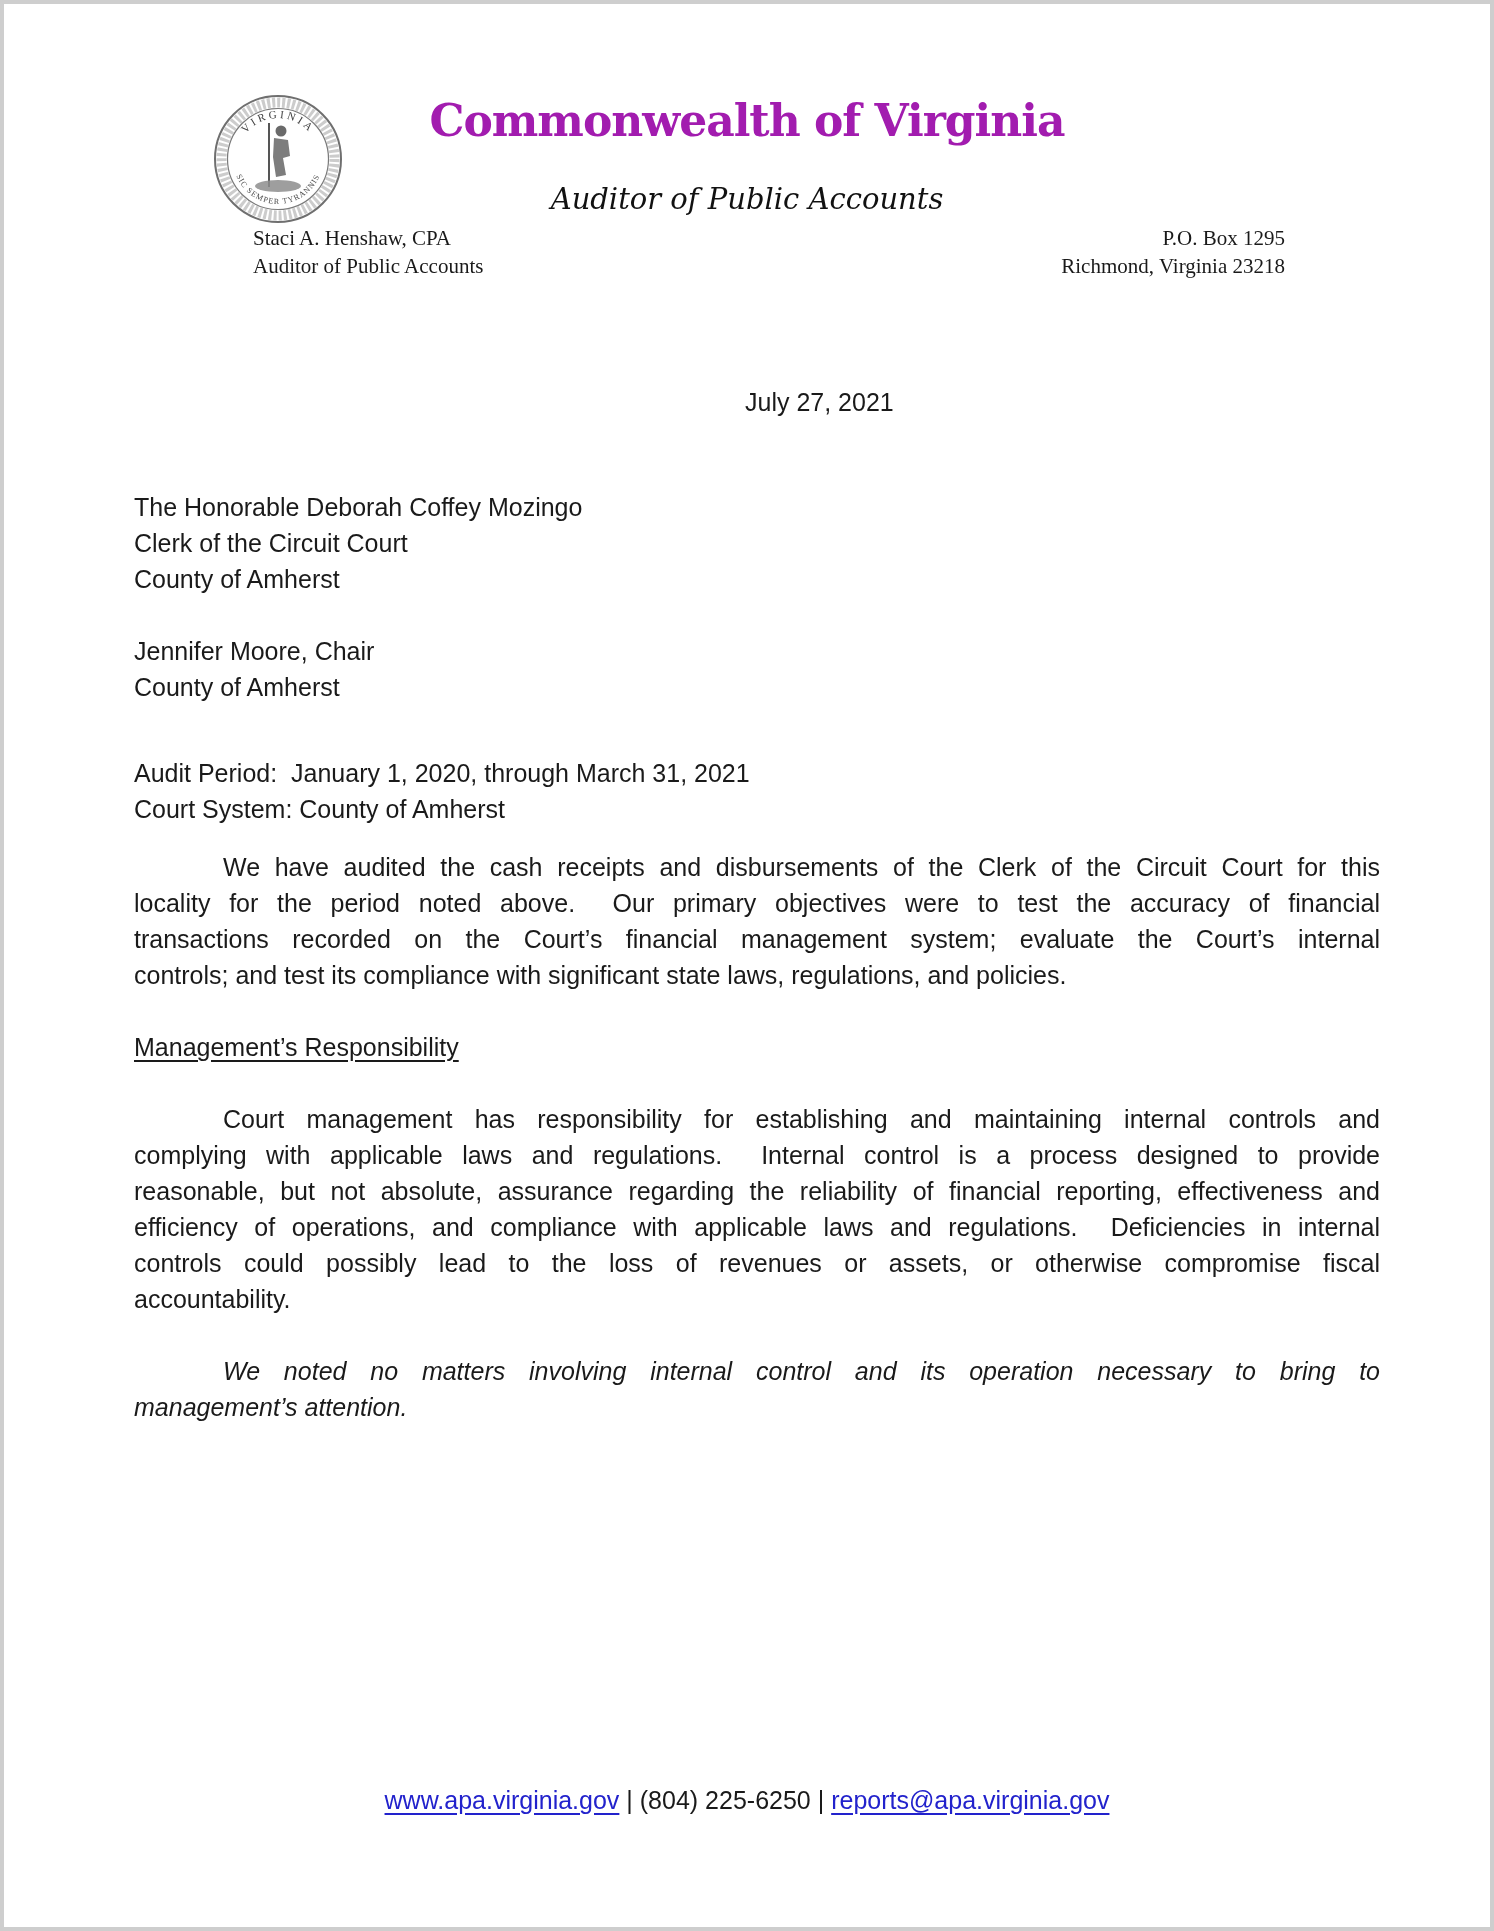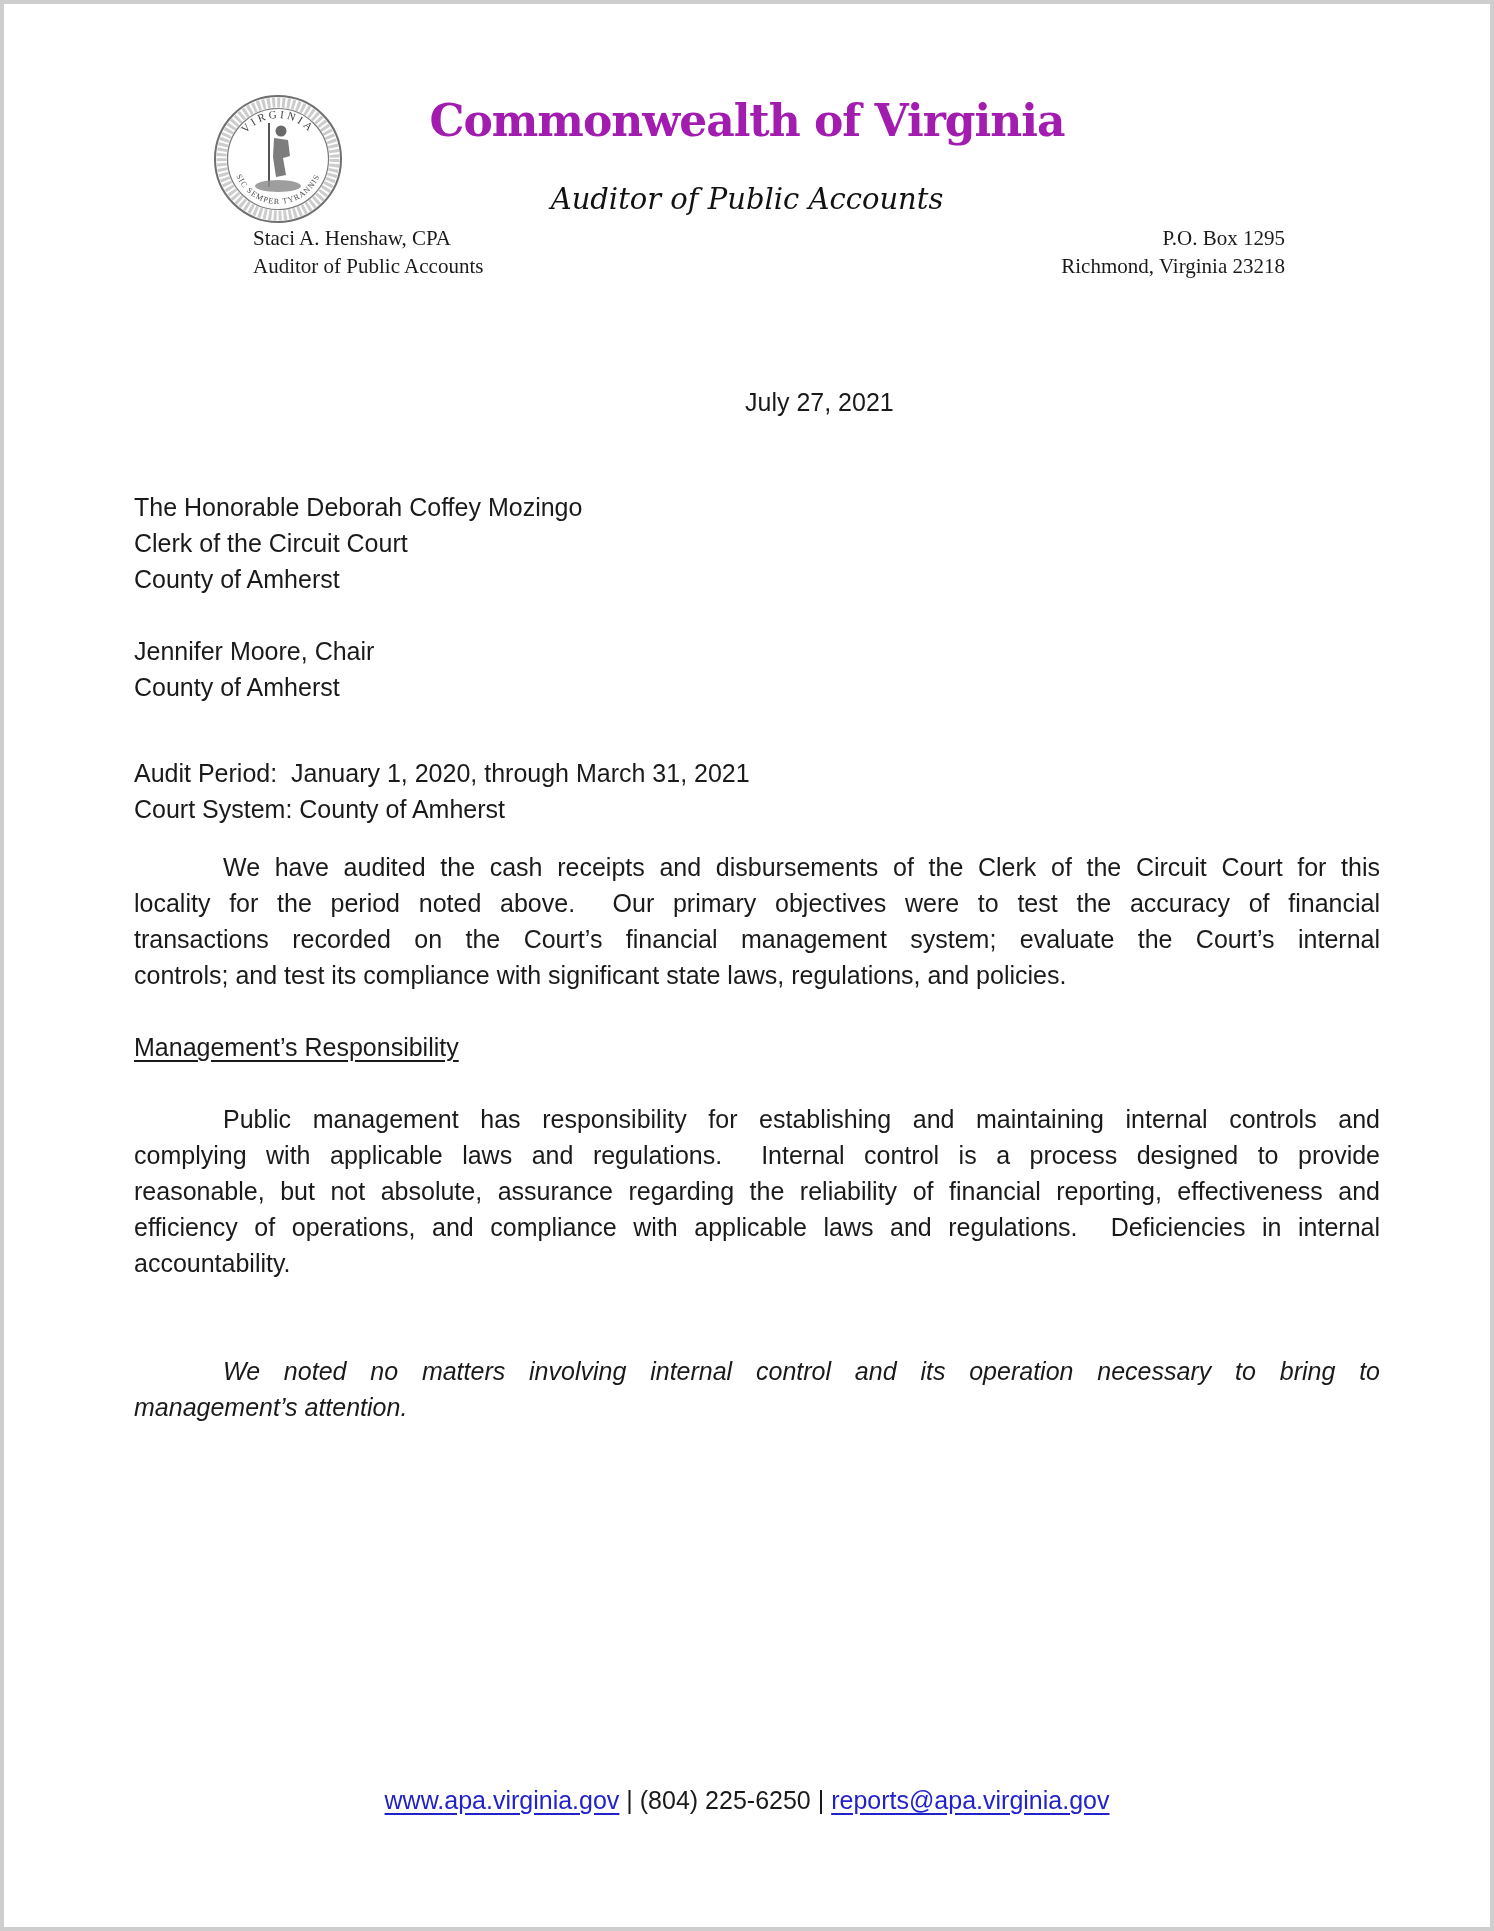--- a/index.html
+++ b/index.html
@@ -156,24 +156,25 @@
   <div class="abs body-text para1">
     <div class="jline indent">We have audited the cash receipts and disbursements of the Clerk of the Circuit Court for this</div>
     <div class="jline">locality for the period noted above.&nbsp; Our primary objectives were to test the accuracy of financial</div>
     <div class="jline">transactions recorded on the Court’s financial management system; evaluate the Court’s internal</div>
     <div class="jline-last">controls; and test its compliance with significant state laws, regulations, and policies.</div>
   </div>
 
   <div class="abs body-text sec-heading">Management’s Responsibility</div>
 
   <div class="abs body-text para2">
-    <div class="jline indent">Public management has responsibility for establishing and maintaining internal controls and</div>
+    <div class="jline indent">Court management has responsibility for establishing and maintaining internal controls and</div>
     <div class="jline">complying with applicable laws and regulations.&nbsp; Internal control is a process designed to provide</div>
     <div class="jline">reasonable, but not absolute, assurance regarding the reliability of financial reporting, effectiveness and</div>
     <div class="jline">efficiency of operations, and compliance with applicable laws and regulations.&nbsp; Deficiencies in internal</div>
+    <div class="jline">controls could possibly lead to the loss of revenues or assets, or otherwise compromise fiscal</div>
     <div class="jline-last">accountability.</div>
   </div>
 
   <div class="abs body-text para3">
     <div class="jline indent">We noted no matters involving internal control and its operation necessary to bring to</div>
     <div class="jline-last">management’s attention.</div>
   </div>
 
   <div class="footer">
     <span class="link">www.apa.virginia.gov</span>

